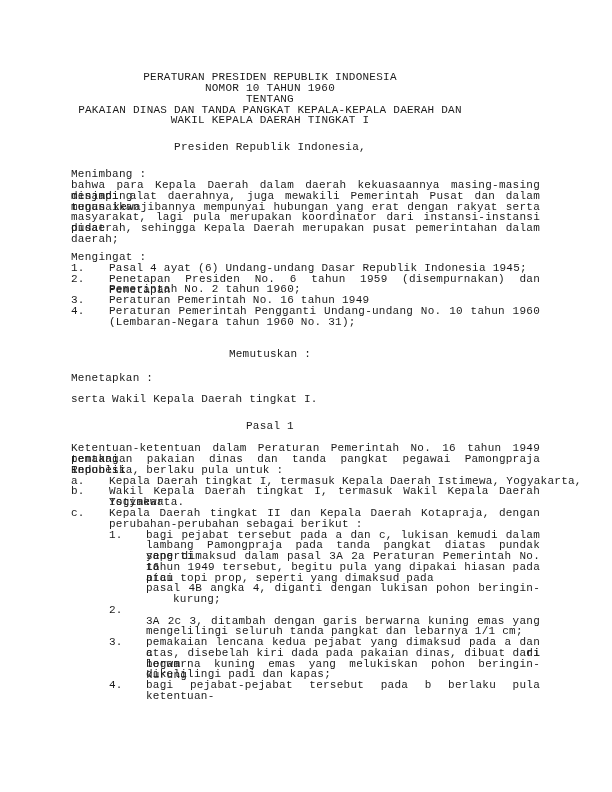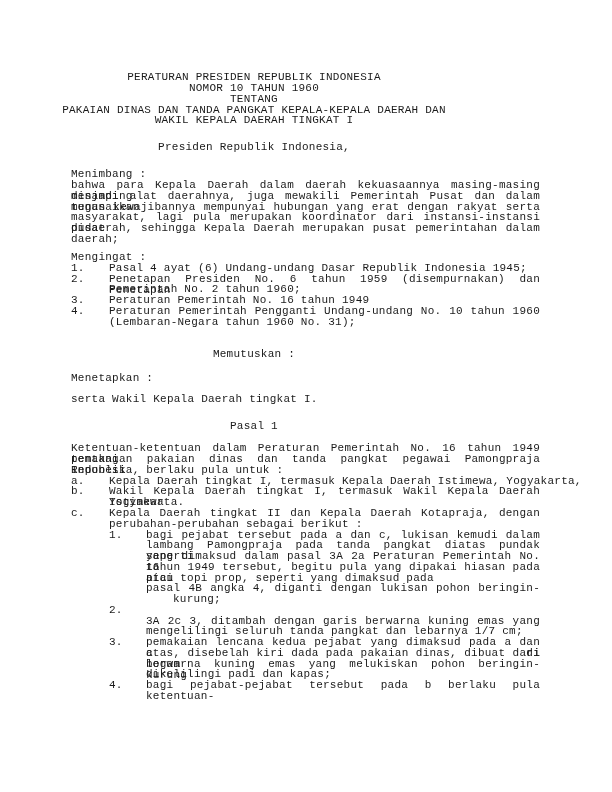--- a/index.html
+++ b/index.html
@@ -7,21 +7,21 @@
   .page { position: absolute; left: 0; top: 0; width: 612px; height: 792px; background: #fff; }
   .ln {
     position: absolute;
     font-family: "Liberation Mono", "DejaVu Sans Mono", monospace;
     font-size: 11px;
     line-height: 11px;
     color: #1a1a1a;
     white-space: pre;
     letter-spacing: 0.25px;
   }
-  .c { left: 0; width: 508px; text-align: center; }
+  .c { left: 16px; width: 508px; text-align: center; }
   .j { white-space: normal; text-align: justify; text-align-last: justify; }
 </style>
 </head>
 <body>
 
 <div class="page">
 
   <div class="ln c" style="top:72px">PERATURAN PRESIDEN REPUBLIK INDONESIA</div>
   <div class="ln c" style="top:83px">NOMOR 10 TAHUN 1960</div>
   <div class="ln c" style="top:94px">TENTANG</div>
@@ -73,21 +73,21 @@
   <div class="ln j" style="left:146px;width:394px;top:530px">bagi pejabat tersebut pada a dan c, lukisan kemudi dalam</div>
   <div class="ln j" style="left:146px;width:394px;top:540px">lambang Pamongpraja pada tanda pangkat diatas pundak seperti</div>
   <div class="ln j" style="left:146px;width:394px;top:551px">yang dimaksud dalam pasal 3A 2a Peraturan Pemerintah No. 16</div>
   <div class="ln j" style="left:146px;width:394px;top:562px">tahun 1949 tersebut, begitu pula yang dipakai hiasan pada pici</div>
   <div class="ln" style="left:146px;top:573px">atau topi prop, seperti yang dimaksud pada</div>
   <div class="ln j" style="left:146px;width:394px;top:583px">pasal 4B angka 4, diganti dengan lukisan pohon beringin-</div>
   <div class="ln" style="left:173px;top:594px">kurung;</div>
 
   <div class="ln" style="left:109px;top:605px">2.</div>
   <div class="ln j" style="left:146px;width:394px;top:616px">3A 2c 3, ditambah dengan garis berwarna kuning emas yang</div>
-  <div class="ln" style="left:146px;top:626px">mengelilingi seluruh tanda pangkat dan lebarnya 1/7 cm;</div>
+  <div class="ln" style="left:146px;top:626px">mengelilingi seluruh tanda pangkat dan lebarnya 1/1 cm;</div>
 
   <div class="ln" style="left:109px;top:637px">3.</div>
   <div class="ln j" style="left:146px;width:394px;top:637px">pemakaian lencana kedua pejabat yang dimaksud pada a dan c di</div>
   <div class="ln j" style="left:146px;width:394px;top:648px">atas, disebelah kiri dada pada pakaian dinas, dibuat dari logam</div>
   <div class="ln j" style="left:146px;width:394px;top:659px">berwarna kuning emas yang melukiskan pohon beringin-kurung</div>
   <div class="ln" style="left:146px;top:669px">dikelilingi padi dan kapas;</div>
 
   <div class="ln" style="left:109px;top:680px">4.</div>
   <div class="ln j" style="left:146px;width:394px;top:680px">bagi pejabat-pejabat tersebut pada b berlaku pula ketentuan-</div>
 

